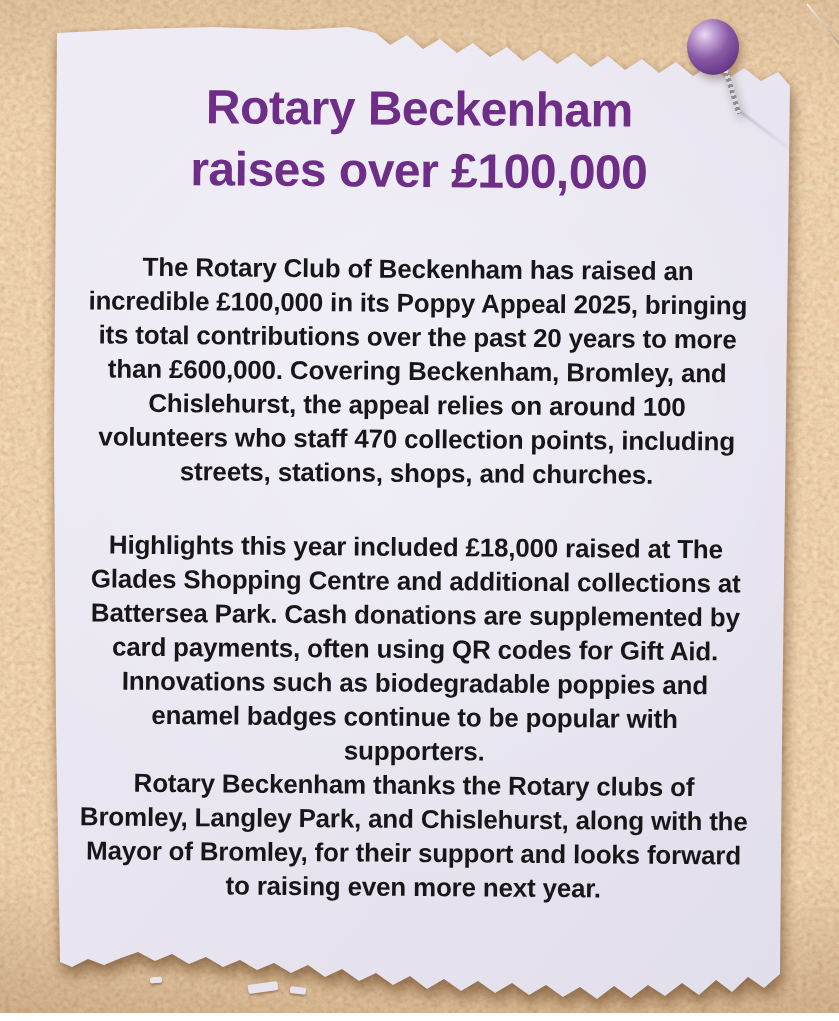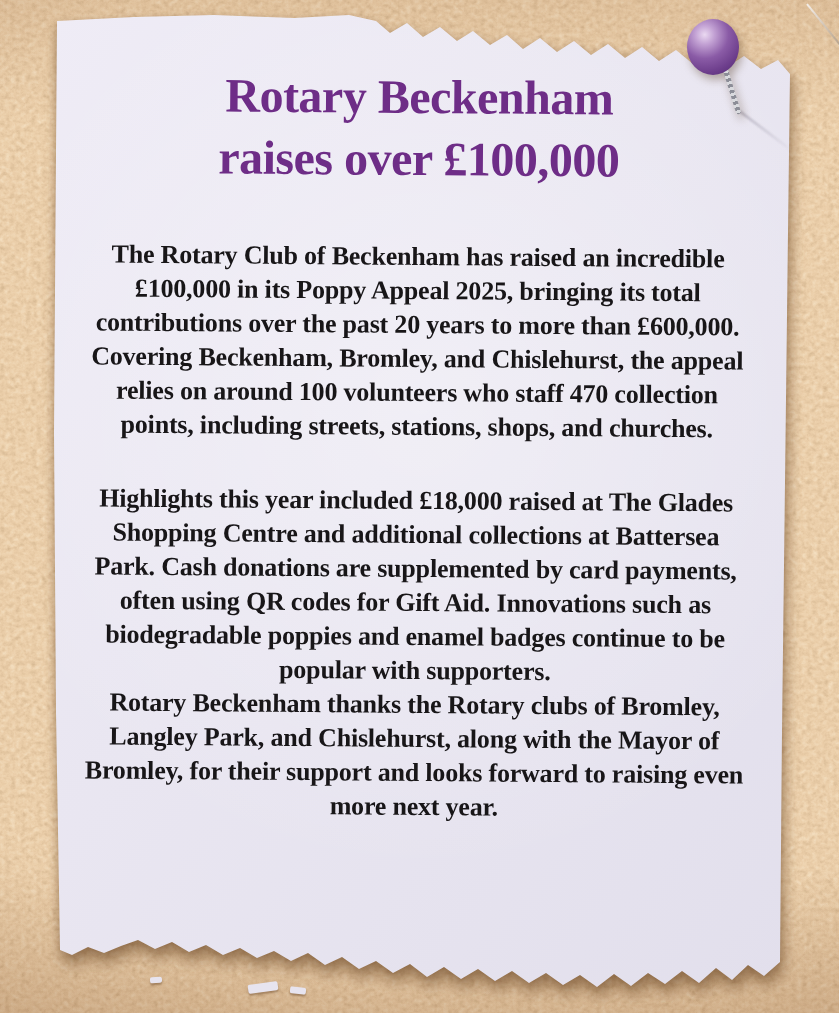--- a/index.html
+++ b/index.html
@@ -35,24 +35,23 @@
     width: 2px; height: 56px;
     transform: rotate(-39deg);
     transform-origin: 50% 0;
     background: linear-gradient(to bottom, rgba(250,250,252,0.8), rgba(120,110,100,0.45));
     filter: blur(0.6px);
   }
 
   
   .paper-wrap {
     position: absolute;
-    left: 44px; top: 12px;
+    left: 44px; top: 24px;
     width: 752px; height: 978px;
     filter: drop-shadow(3px 9px 7px rgba(88,50,18,0.45)) drop-shadow(-1px 2px 3px rgba(88,50,18,0.22));
-    font-family: Liberation Serif, serif;
   }
   .paper {
     width: 100%; height: 100%;
     background:
       radial-gradient(90% 70% at 50% 40%, rgba(255,255,255,0.35), rgba(255,255,255,0) 70%),
       linear-gradient(130deg, #efecf6 0%, #e9e6f1 45%, #e2dfec 100%);
     clip-path: polygon(
       13px 9px, 90px 5px, 170px 3px, 250px 6px, 305px 3px,
       332px 9px, 346px 21px, 363px 11px, 379px 25px, 396px 15px,
       413px 29px, 429px 19px, 446px 33px, 463px 23px, 479px 37px,

